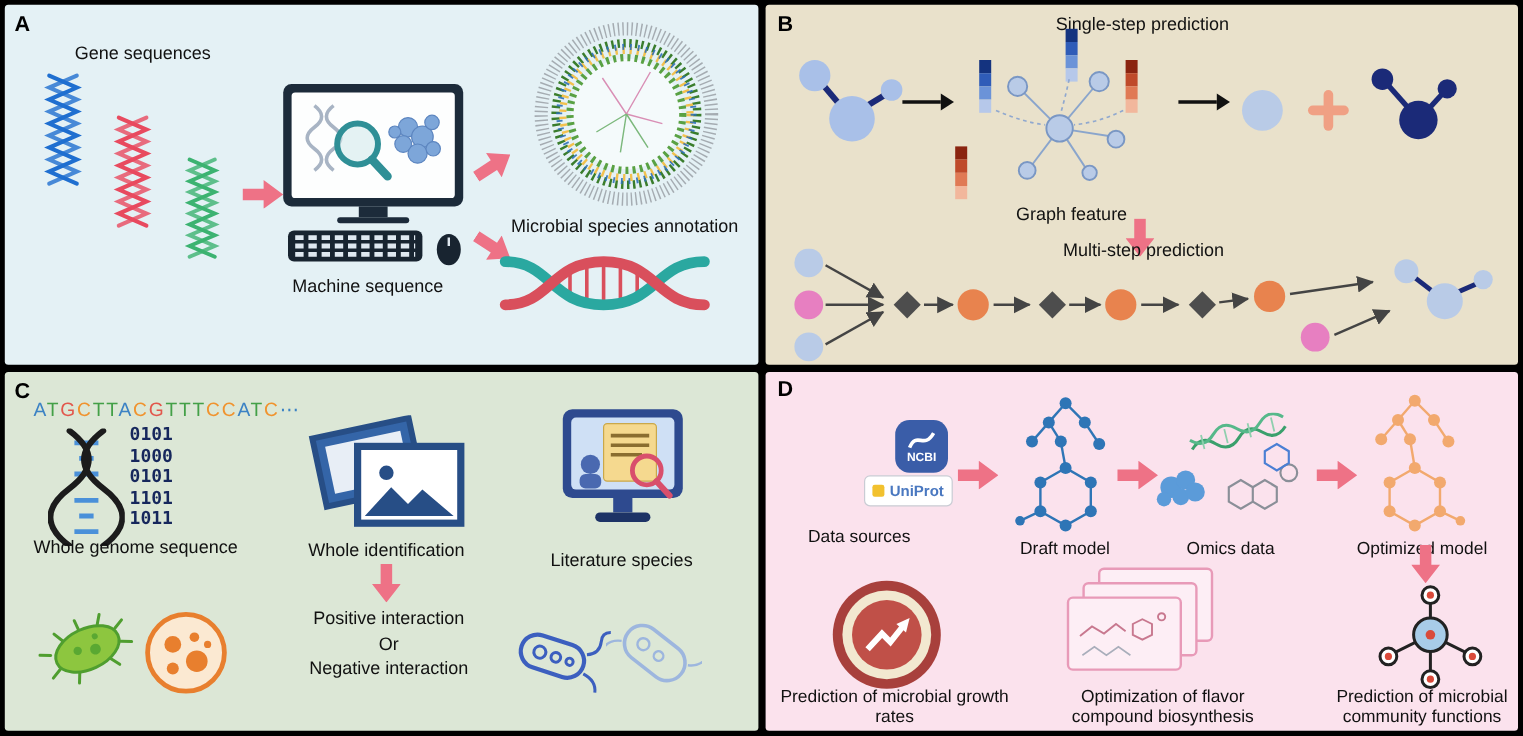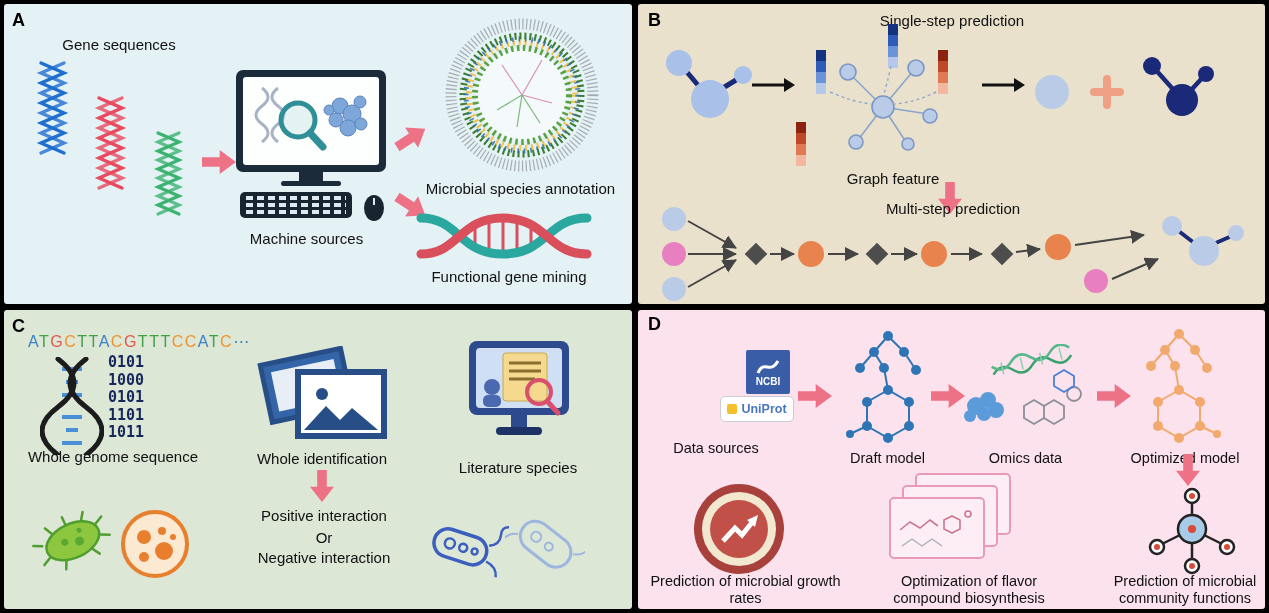--- a/index.html
+++ b/index.html
@@ -21,21 +21,21 @@
   .bar-d { width:24px; height:32px;
            clip-path:polygon(30% 0,70% 0,70% 52%,100% 52%,50% 100%,0 52%,30% 52%); }
   .dna-seq { position:absolute; font-weight:normal; font-size:16px; letter-spacing:1.5px; }
   .binary { position:absolute; font-weight:bold; font-size:15px; line-height:17.5px;
             color:#16275c; font-family:"DejaVu Sans Mono",monospace; }
   .logo-kegg { position:absolute; background:#131313; border-radius:50%;
                display:flex; align-items:center; justify-content:center; }
   .logo-kegg span { font-weight:bold; font-size:19px; letter-spacing:1px;
                background:linear-gradient(90deg,#ff3b30,#ffcc00,#34c759,#ff2d92);
                -webkit-background-clip:text; background-clip:text; color:transparent; }
-  .logo-ncbi { position:absolute; background:#3a5da8; border-radius:2px;
+  .logo-ncbi { position:absolute; background:#3a5da8; border-radius:12px;
                display:flex; flex-direction:column; align-items:center; justify-content:center; }
   .logo-ncbi span { color:#fff; font-size:10px; font-weight:bold; }
   .logo-uniprot { position:absolute; background:#fff; border:1px solid #c9ccd4; border-radius:5px;
                display:flex; align-items:center; justify-content:center; gap:4px; }
   .logo-uniprot .chip { width:10px; height:10px; background:#f2c12e; border-radius:2px; display:inline-block; }
   .logo-uniprot span.txt { color:#4a78c0; font-weight:bold; font-size:12.5px;text-align:right; }
 </style>
 </head>
 <body>
 
@@ -88,21 +88,21 @@
       <rect x="53" y="113" width="60" height="5" rx="2.5" fill="#1c2b3a"></rect>
       <rect x="12" y="124" width="112" height="26" rx="5" fill="#182430"></rect>
       <g stroke="#dfe8f0" stroke-width="4" stroke-dasharray="7,4">
         <line x1="18" y1="130" x2="118" y2="130"></line>
         <line x1="18" y1="137" x2="118" y2="137"></line>
         <line x1="18" y1="144" x2="118" y2="144"></line>
       </g>
       <ellipse cx="146" cy="140" rx="10" ry="13" fill="#182430"></ellipse>
       <line x1="146" y1="130" x2="146" y2="137" stroke="#dfe8f0" stroke-width="2"></line>
     </svg>
-    <div class="cap" style="left:220px;top:226px;width:165px">Machine sources</div>
+    <div class="cap" style="left:220px;top:226px;width:165px">Machine sequence</div>
 
     <div class="barrow bar-r" style="left:390px;top:122px;transform:rotate(-33deg)"></div>
     <div class="barrow bar-r" style="left:390px;top:190px;transform:rotate(33deg)"></div>
 
     <svg class="abs" style="left:436px;top:11px" width="166" height="162" viewBox="0 0 166 162">
       <circle cx="82" cy="80" r="46" fill="#fbfdfd" opacity="0.7"></circle>
       <circle cx="82" cy="80" r="71" fill="none" stroke="#9aa0a6" stroke-width="11" stroke-dasharray="1.2,2.6" opacity="0.85"></circle>
       <circle cx="82" cy="80" r="59" fill="none" stroke="#3a7d2c" stroke-width="7" stroke-dasharray="2,3"></circle>
       <circle cx="82" cy="80" r="53" fill="none" stroke="#f2c14e" stroke-width="6" stroke-dasharray="2,4"></circle>
       <circle cx="82" cy="80" r="56" fill="none" stroke="#2e6fb8" stroke-width="5" stroke-dasharray="1.5,5" opacity="0.9"></circle>
@@ -120,21 +120,20 @@
       <g stroke="#d94f5c" stroke-width="3">
         <line x1="60" y1="16" x2="60" y2="46"></line>
           <line x1="74" y1="14" x2="74" y2="48"></line>
         <line x1="88" y1="14" x2="88" y2="48"></line>
           <line x1="102" y1="14" x2="102" y2="48"></line>
         <line x1="116" y1="16" x2="116" y2="46"></line>
       </g>
       <path d="M6,13 C44,13 44,49 88,49 C132,49 132,13 172,13" stroke="#2aa8a0" stroke-width="9" fill="none" stroke-linecap="round"></path>
       <path d="M6,49 C44,49 44,13 88,13 C132,13 132,49 172,49" stroke="#d94f5c" stroke-width="9" fill="none" stroke-linecap="round"></path>
     </svg>
-    <div class="cap" style="left:415px;top:264px;width:180px">Functional gene mining</div>
   </section>
 
   <section class="panel panel-b">
     <div class="panel-label" style="left:10px;top:6px">B</div>
     <div class="cap" style="left:214px;top:8px;width:200px">Single-step prediction</div>
 
     <svg class="abs" style="left:15px;top:35px" width="100" height="85" viewBox="0 0 100 85">
       <g stroke="#1b2a78" stroke-width="5">
         <line x1="28" y1="26" x2="55" y2="58"></line>
         <line x1="55" y1="58" x2="88" y2="38"></line>

